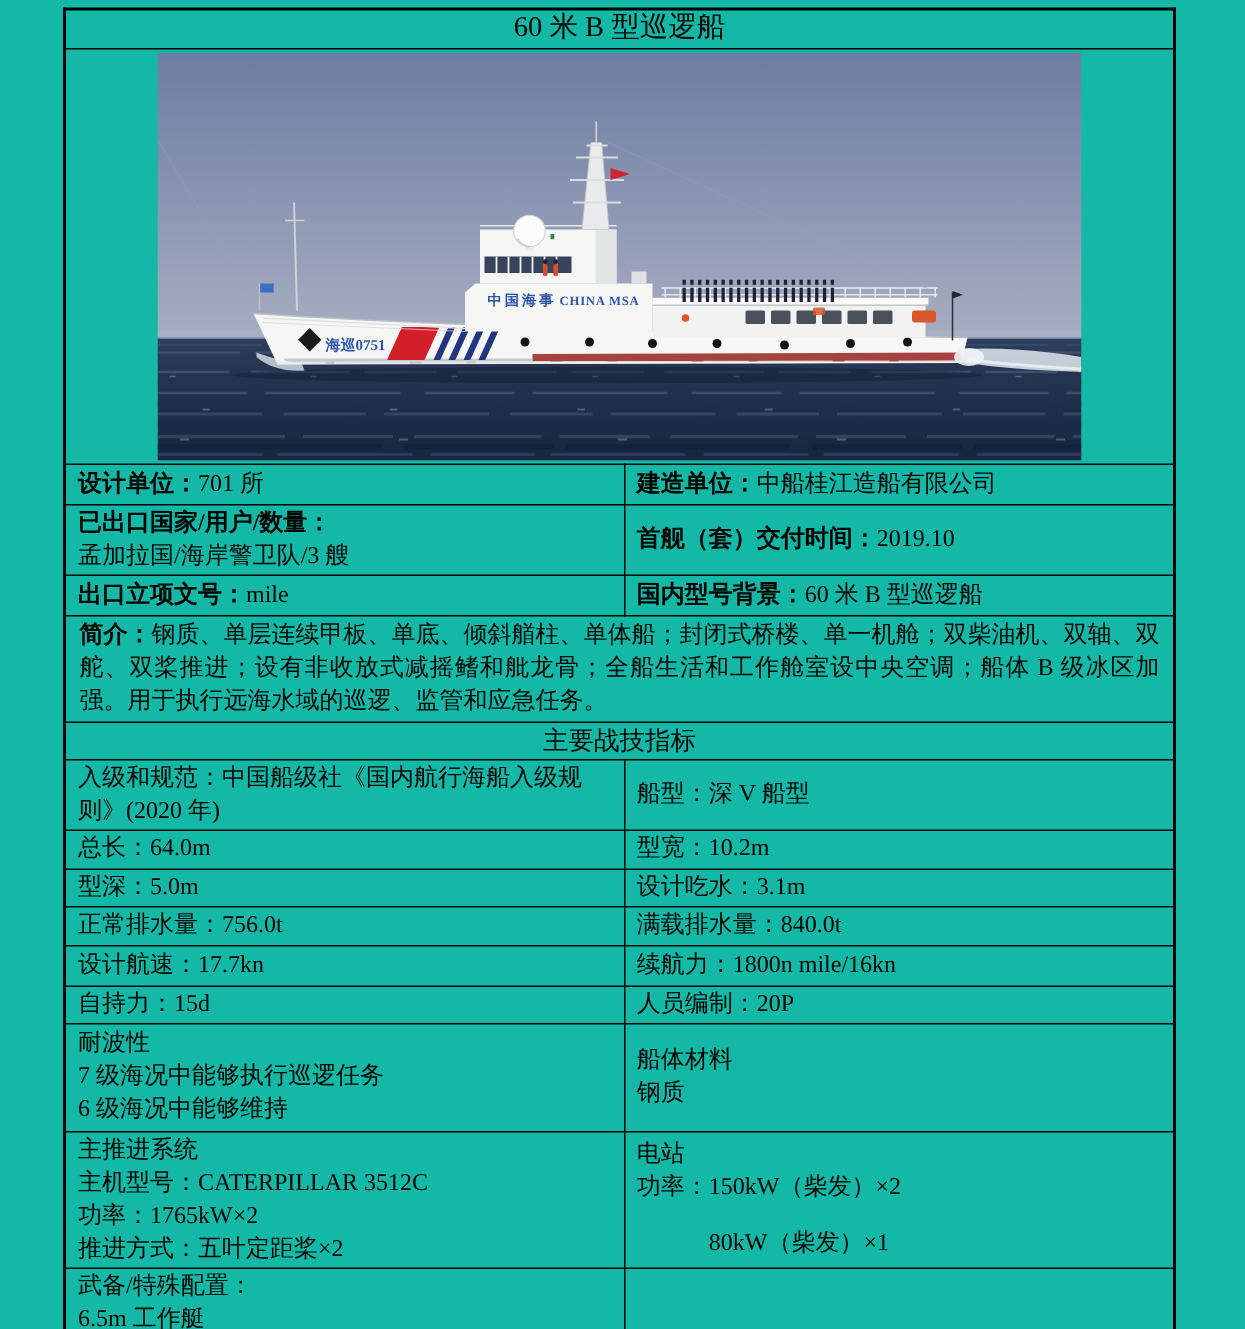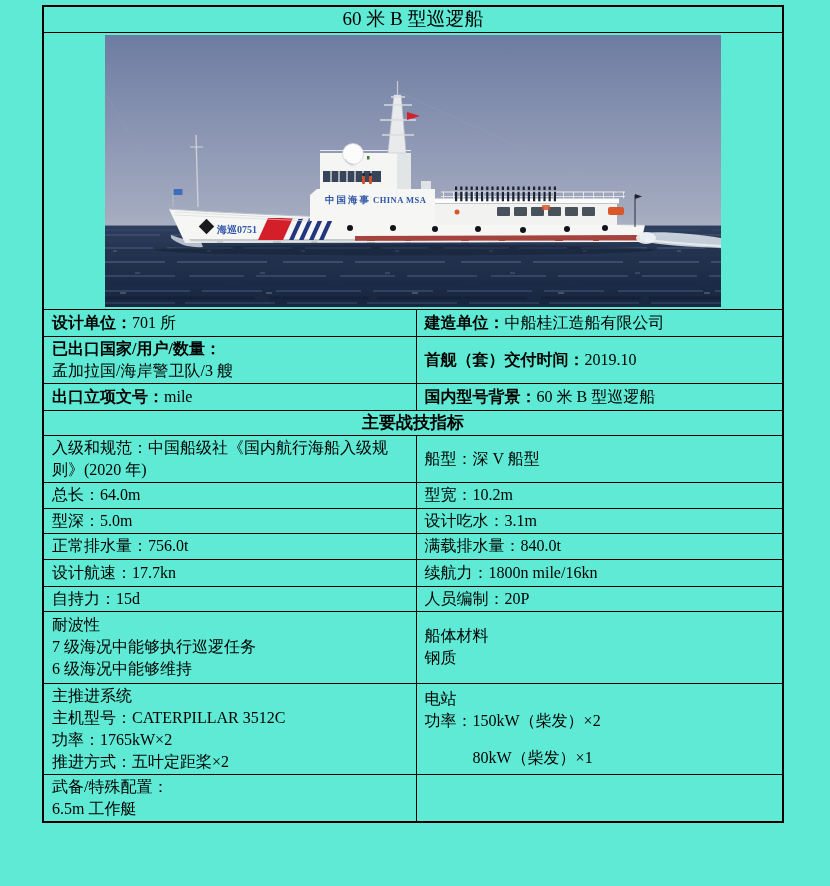--- a/index.html
+++ b/index.html
@@ -1,28 +1,28 @@
 <!DOCTYPE html>
 <html><head>
 <meta charset="utf-8">
 <style>
   html,body{margin:0;padding:0;}
   body{width:830px;height:886px;background:#ffffff;color:#000;
        font-family:"Liberation Serif","DejaVu Serif",serif;}
-  .page{position:relative;width:830px;height:886px;overflow:hidden;background:#5eead4;}
+  .page{position:relative;width:830px;height:886px;overflow:hidden;background:#14b8a6;}
   table.doc{position:absolute;left:42px;top:5px;width:740px;border-collapse:collapse;
             border:2px solid #000;table-layout:fixed;}
   col.c1{width:373px}
   col.c2{width:367px}
   td{border:1px solid #000;box-sizing:border-box;padding:1px 8px;font-size:16px;
      line-height:22px;vertical-align:middle;overflow:hidden;}
   td.title-cell{text-align:center;font-size:19px;height:26px;line-height:24px;padding:0 4px;}
   td.photo-cell{height:277px;padding:2px 0 1px;text-align:center;}
   td.intro-cell{text-align:justify;padding:2px 9px;}
-  td.section-cell{text-align:center;font-weight:bold;font-size:17px;}
+  td.section-cell{text-align:center;font-weight:normal;font-size:17px;}
   .lbl{font-weight:bold;}
   .indent{padding-left:3em;margin-top:15px;}
   tr.h25 td{height:25px} tr.h26 td{height:26px} tr.h27 td{height:27px}
   tr.h43 td{height:43px} tr.h45 td{height:45px} tr.h46 td{height:46px}
   tr.h68 td{height:68px} tr.h72 td{height:72px} tr.h90 td{height:90px}
   svg{display:inline-block;vertical-align:top;}
 </style>
 </head>
 <body>
 
@@ -212,20 +212,25 @@
 
   <tr class="h27">
     <td>
       <span class="lbl">出口立项文号：</span><span>mile</span>
     </td>
     <td>
       <span class="lbl">国内型号背景：</span><span>60 米 B 型巡逻船</span>
     </td>
   </tr>
 
+  <tr class="h68">
+    <td colspan="2" class="intro-cell">
+      <span class="lbl">简介：</span><span>钢质、单层连续甲板、单底、倾斜艏柱、单体船；封闭式桥楼、单一机舱；双柴油机、双轴、双舵、双桨推进；设有非收放式减摇鳍和舭龙骨；全船生活和工作舱室设中央空调；船体 B 级冰区加强。用于执行远海水域的巡逻、监管和应急任务。</span>
+    </td>
+  </tr>
 
   <tr class="h25">
     <td colspan="2" class="section-cell">主要战技指标</td>
   </tr>
 
   <tr class="h46">
     <td>
             <div>入级和规范：中国船级社《国内航行海船入级规则》(2020 年)</div>
           </td>
     <td>

